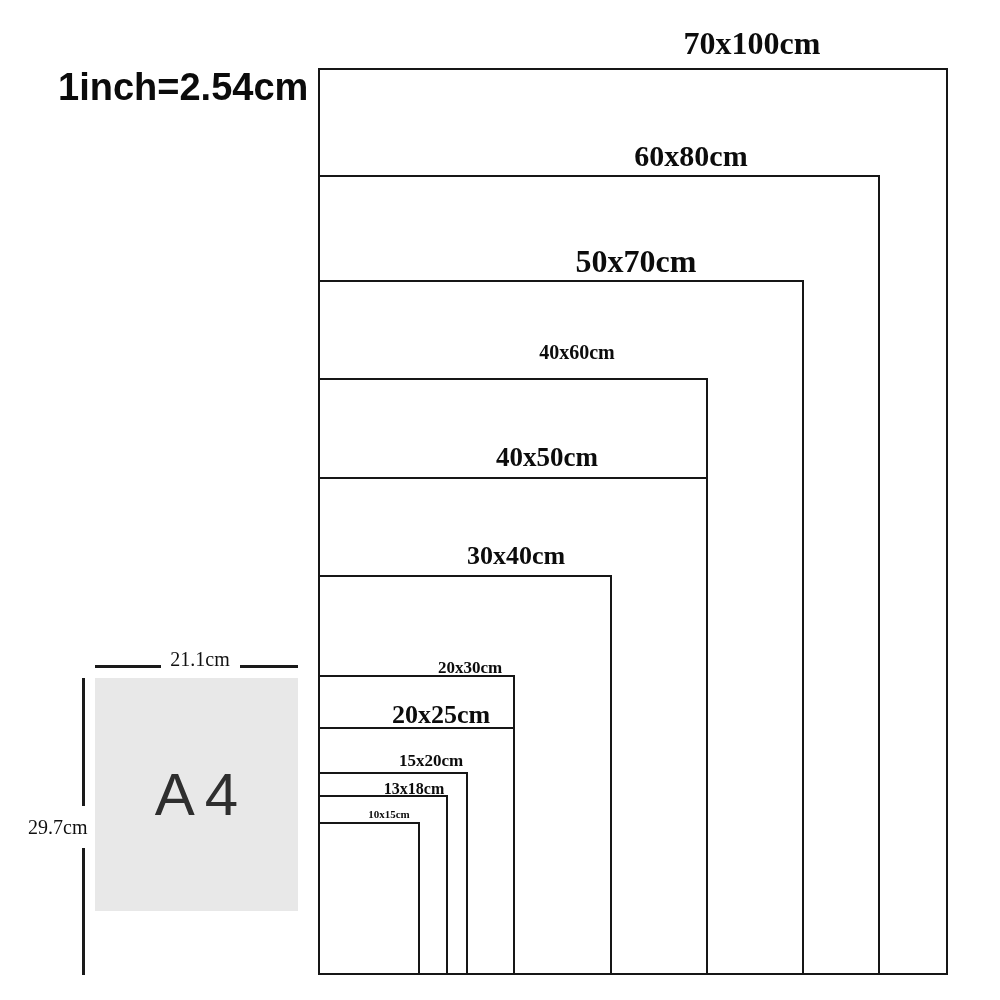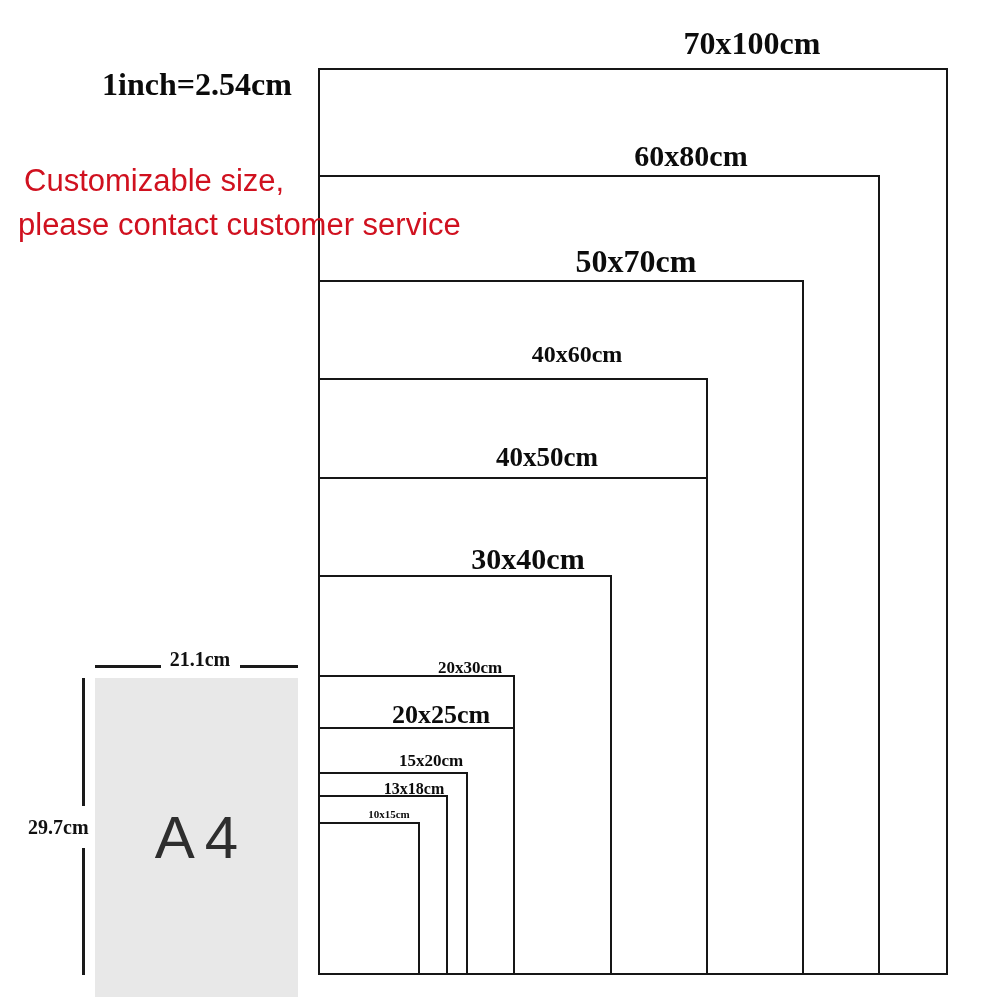--- a/index.html
+++ b/index.html
@@ -21,58 +21,57 @@
     transform:translateX(-50%);
     font-family:"Liberation Serif",serif;
     font-weight:600;
     color:#0c0c0c;
     white-space:nowrap;
     line-height:1.1;
   }
   .inch-note{
     position:absolute;
     left:58px;top:66px;
-    font-family:Liberation Serif, serif;
+    font-family:Liberation Sans, sans-serif;
     font-weight:700;
-    font-size:32px;
+    font-size:38px;
     color:#0b0b0b;
-    margin-left:44px;
   }
   .custom-note{
     position:absolute;
     color:var(--accent-red,#d0111f);
     font-family:"Liberation Sans",sans-serif;
     font-weight:400;
     font-size:31px;
     white-space:nowrap;
   }
   .custom-note.line1{left:24px;top:163px;}
   .custom-note.line2{left:18px;top:207px;}
   .a4-sheet{
     position:absolute;
-    left:95px;top:678px;width:203px;height:319px;
+    left:95px;top:678px;width:203px;height:233px;
     background:var(--a4-fill,#e8e8e8);
     display:flex;align-items:center;justify-content:center;
   }
   .a4-label{
     font-family:"Liberation Sans",sans-serif;
     font-weight:400;
     font-size:60px;
     letter-spacing:10px;
     padding-left:10px; 
     color:#2e2e2e;
   }
   .seg{
     position:absolute;
     background:#1a1a1a;
   }
   .dim-label{
     position:absolute;
     font-family:"Liberation Serif",serif;
-    font-weight:700;
+    font-weight:400;
     font-size:20px;
     color:#111111;
     white-space:nowrap;
   }
   .dim-label.width{left:200px;top:648px;transform:translateX(-50%);}
   .dim-label.height{left:28px;top:816px;}
 </style>
 </head>
 <body>
 
@@ -86,32 +85,30 @@
   <div class="size-rect" style="left:318px;top:575px;width:294px;height:400px"></div>
   <div class="size-rect" style="left:318px;top:675px;width:197px;height:300px"></div>
   <div class="size-rect" style="left:318px;top:727px;width:197px;height:248px"></div>
   <div class="size-rect" style="left:318px;top:772px;width:150px;height:203px"></div>
   <div class="size-rect" style="left:318px;top:795px;width:130px;height:180px"></div>
   <div class="size-rect" style="left:318px;top:822px;width:102px;height:153px"></div>
 
   <div class="size-label" style="left:752px;top:26px;font-size:32px">70x100cm</div>
   <div class="size-label" style="left:691px;top:139px;font-size:30px">60x80cm</div>
   <div class="size-label" style="left:636px;top:244px;font-size:32px">50x70cm</div>
-  <div class="size-label" style="left:577px;top:341px;font-size:24px">40x60cm</div>
+  <div class="size-label" style="left:577px;top:341px;font-size:20px">40x60cm</div>
   <div class="size-label" style="left:547px;top:443px;font-size:27px">40x50cm</div>
-  <div class="size-label" style="left:528px;top:542px;font-size:30px">30x40cm</div>
+  <div class="size-label" style="left:516px;top:542px;font-size:26px">30x40cm</div>
   <div class="size-label" style="left:470px;top:659px;font-size:17px">20x30cm</div>
   <div class="size-label" style="left:441px;top:701px;font-size:26px">20x25cm</div>
   <div class="size-label" style="left:431px;top:752px;font-size:17px">15x20cm</div>
   <div class="size-label" style="left:414px;top:780px;font-size:16px">13x18cm</div>
   <div class="size-label" style="left:389px;top:808px;font-size:11px">10x15cm</div>
 
   <div class="inch-note">1inch=2.54cm</div>
-  <div class="custom-note line1">Customizable size,</div>
-  <div class="custom-note line2">please contact customer service</div>
 
   <div class="a4-sheet">
     <span class="a4-label">A4</span>
   </div>
 
   <div class="seg" style="left:95px;top:665px;width:66px;height:3px"></div>
   <div class="dim-label width">21.1cm</div>
   <div class="seg" style="left:240px;top:665px;width:58px;height:3px"></div>
 
   <div class="seg" style="left:82px;top:678px;width:3px;height:128px"></div>

